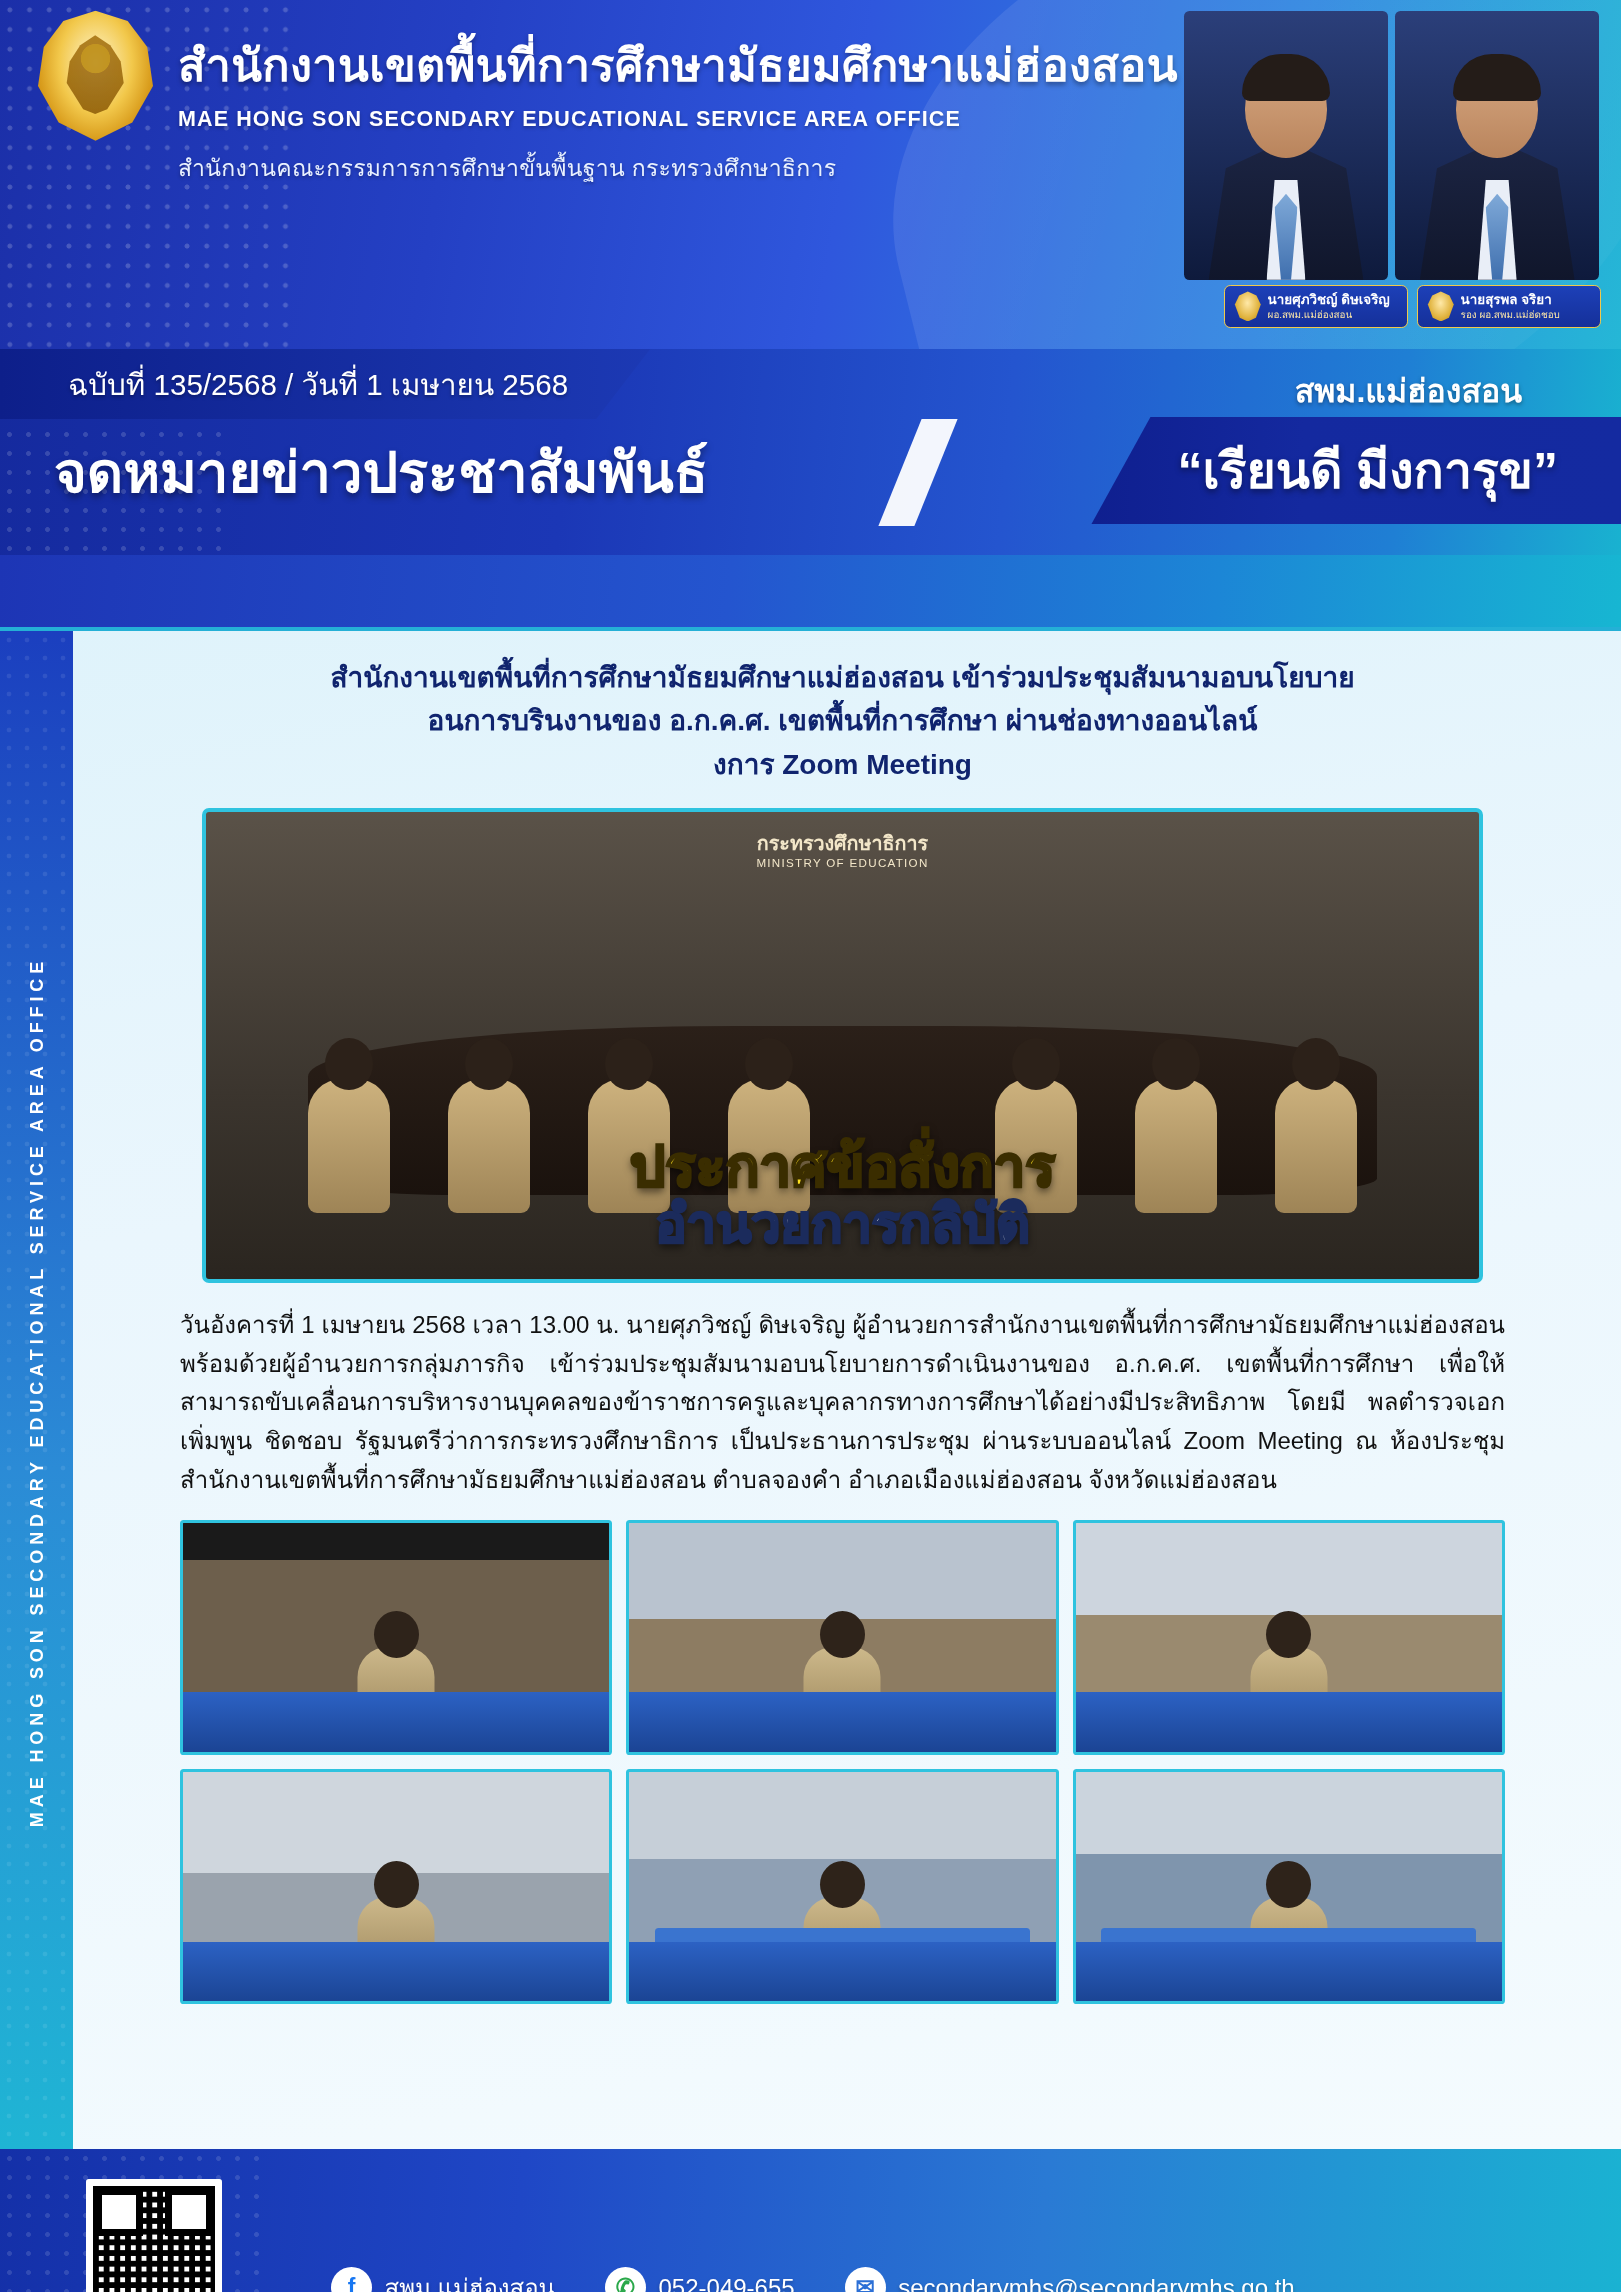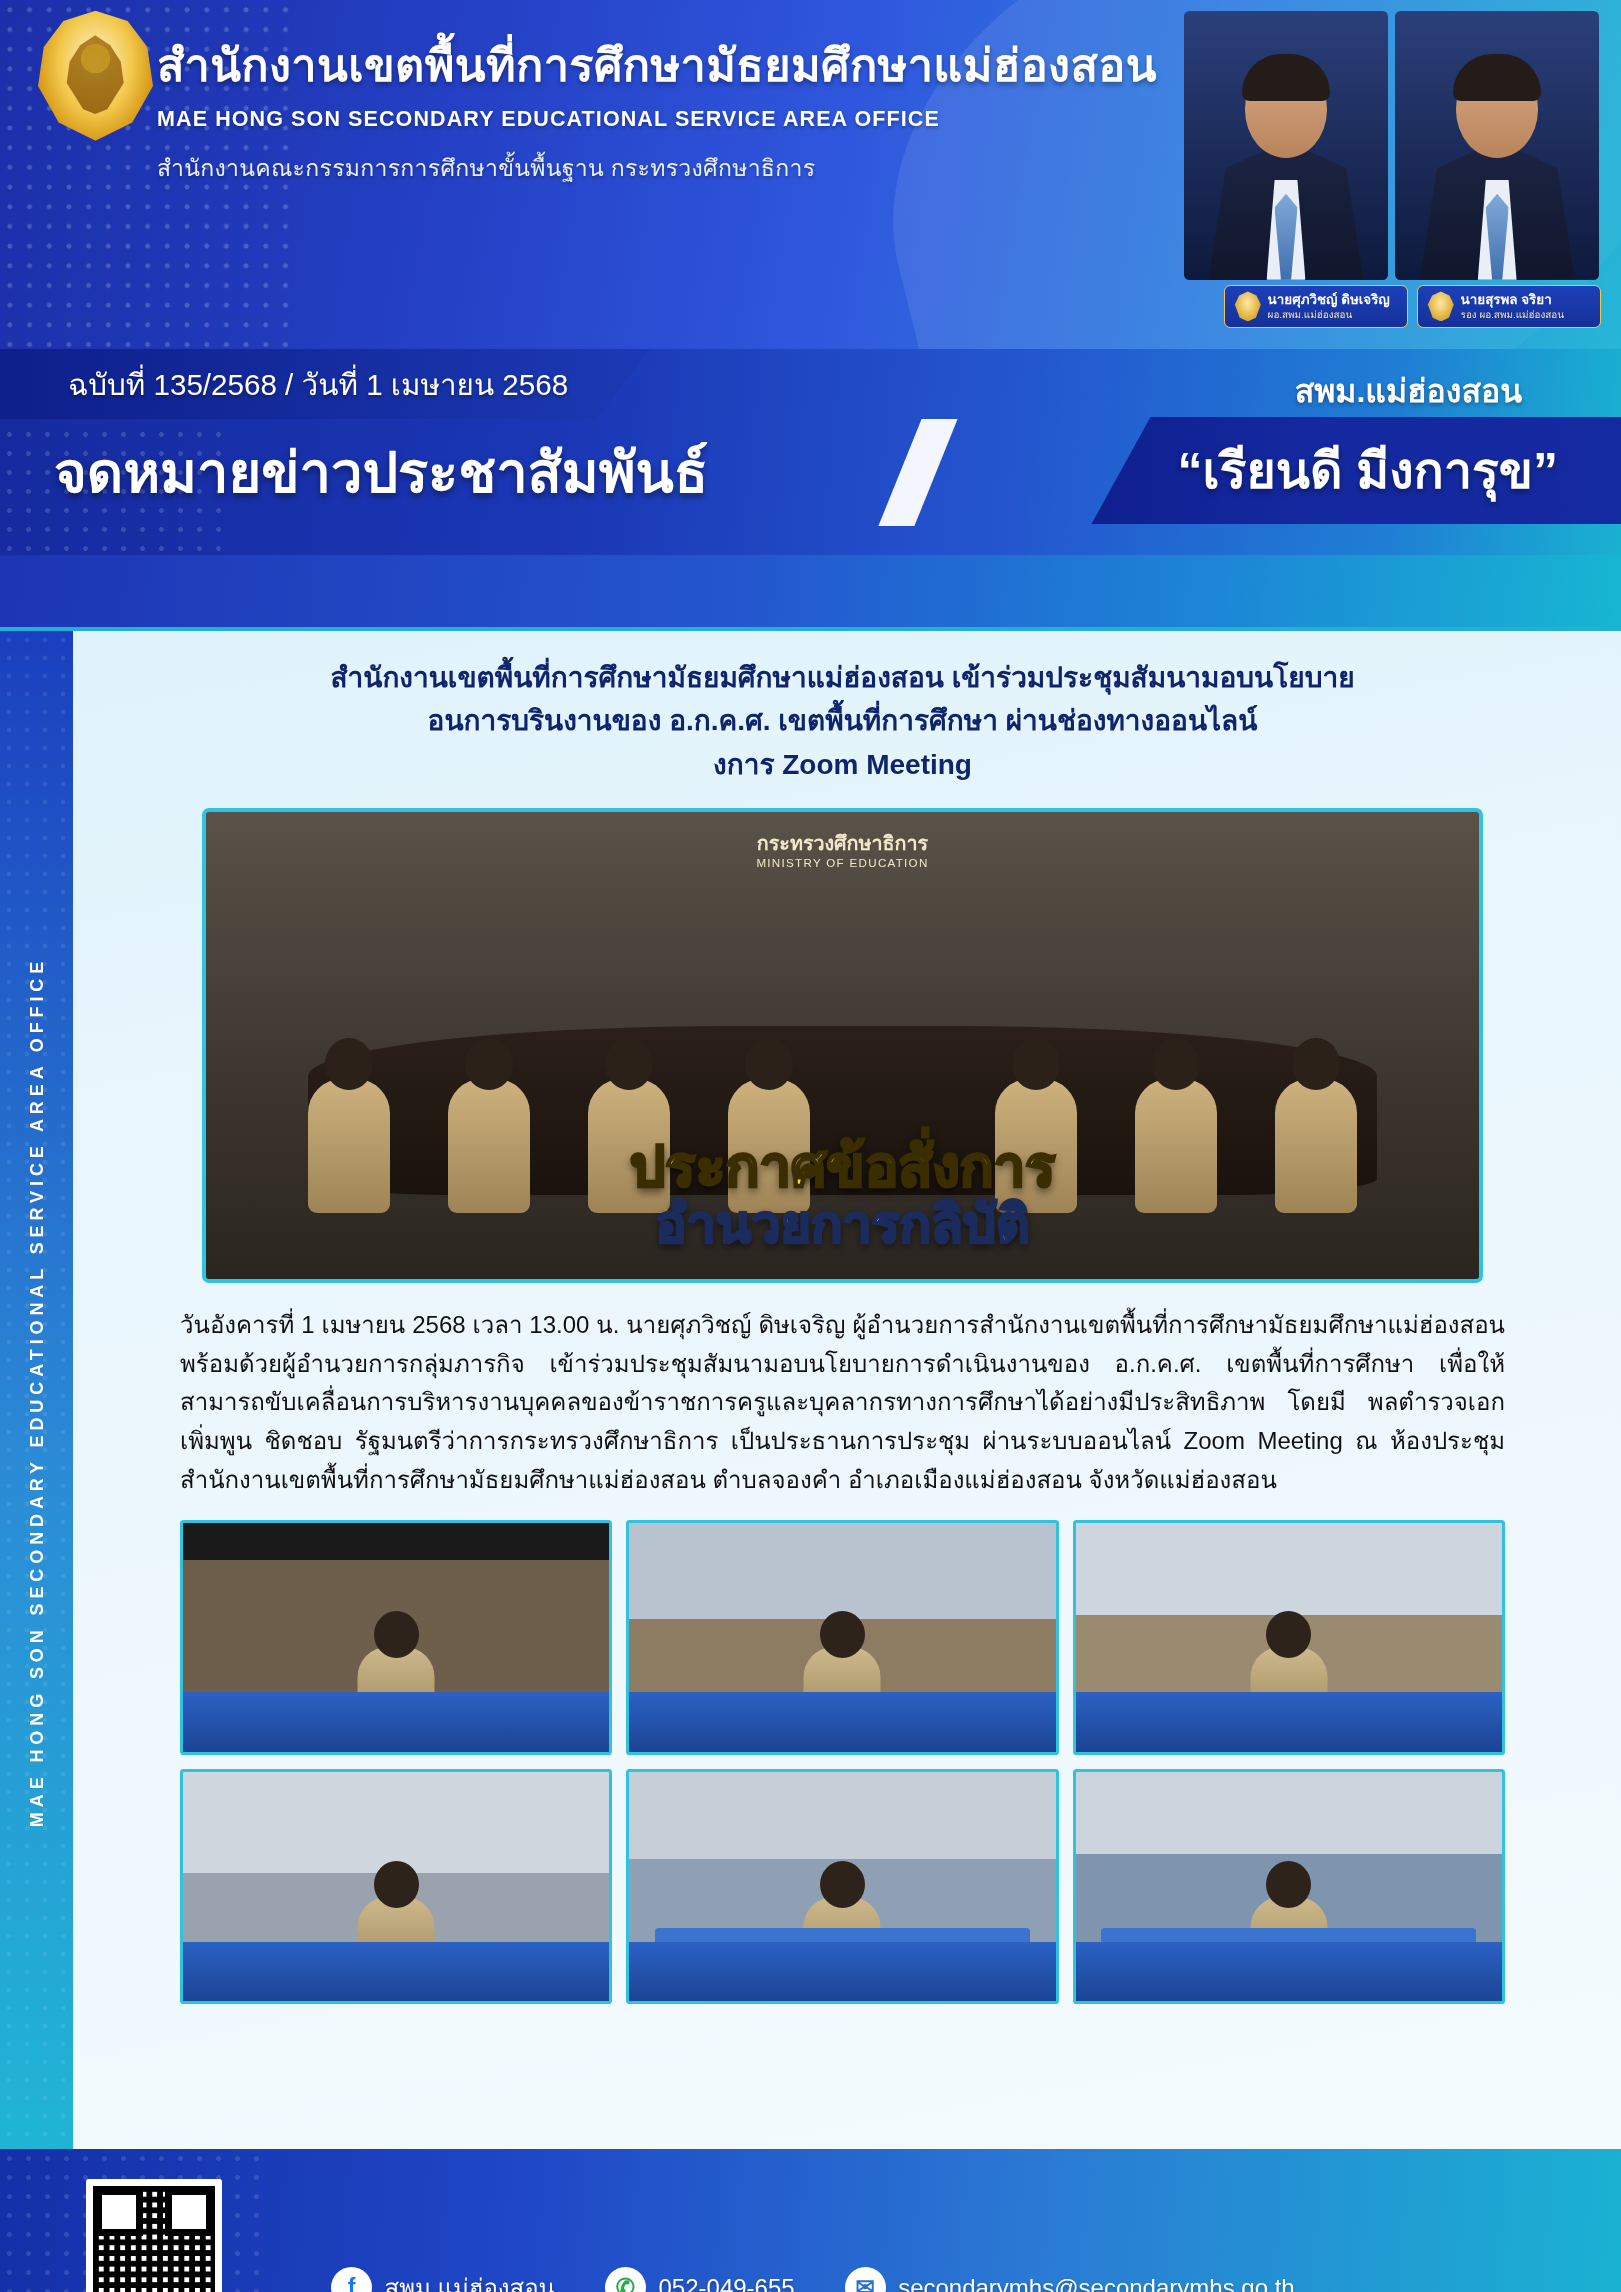--- a/index.html
+++ b/index.html
@@ -61,21 +61,21 @@
     left: 19.7px; top: 23px;
     width: 75px; height: 82px;
     background:
       radial-gradient(circle at 50% 30%, #b8860b 0 14.3px, transparent 15px),
       linear-gradient(#a5700d, #8a5a08);
     clip-path: polygon(50% 2%, 70% 14%, 84% 34%, 88% 60%, 66% 92%, 50% 98%, 34% 92%, 12% 60%, 16% 34%, 30% 14%);
     opacity: .85;
   }
   .title-block {
     position: absolute;
-    left: 157px; top: 41px;
+    left: 178px; top: 41px;
     width: 1057px;
   }
   .org-th {
     font-size: 45px;
     font-weight: bold;
     color: #ffffff;
     letter-spacing: 0.4px;
     text-shadow: 0 2.7px 5.4px rgba(0,0,0,.35);
     line-height: 1.1;
     white-space: nowrap;
@@ -528,21 +528,21 @@
         <div class="seal"></div>
         <div class="tag-txt">
           <div class="tag-name">นายศุภวิชญ์ ดิษเจริญ</div>
           <div class="tag-role">ผอ.สพม.แม่ฮ่องสอน</div>
         </div>
       </div>
       <div class="name-tag">
         <div class="seal"></div>
         <div class="tag-txt">
           <div class="tag-name">นายสุรพล จริยา</div>
-          <div class="tag-role">รอง ผอ.สพม.แม่ฮ่องสอน</div>
+          <div class="tag-role">รอง ผอ.สพม.แม่ฮ่ดชอบ</div>
         </div>
       </div>
     </div>
   </div>
 
   <div class="banner">
     <div class="banner-dots"></div>
     <div class="issue-chip">
       <span>ฉบับที่ 135/2568 / วันที่ 1 เมษายน 2568</span>
     </div>

